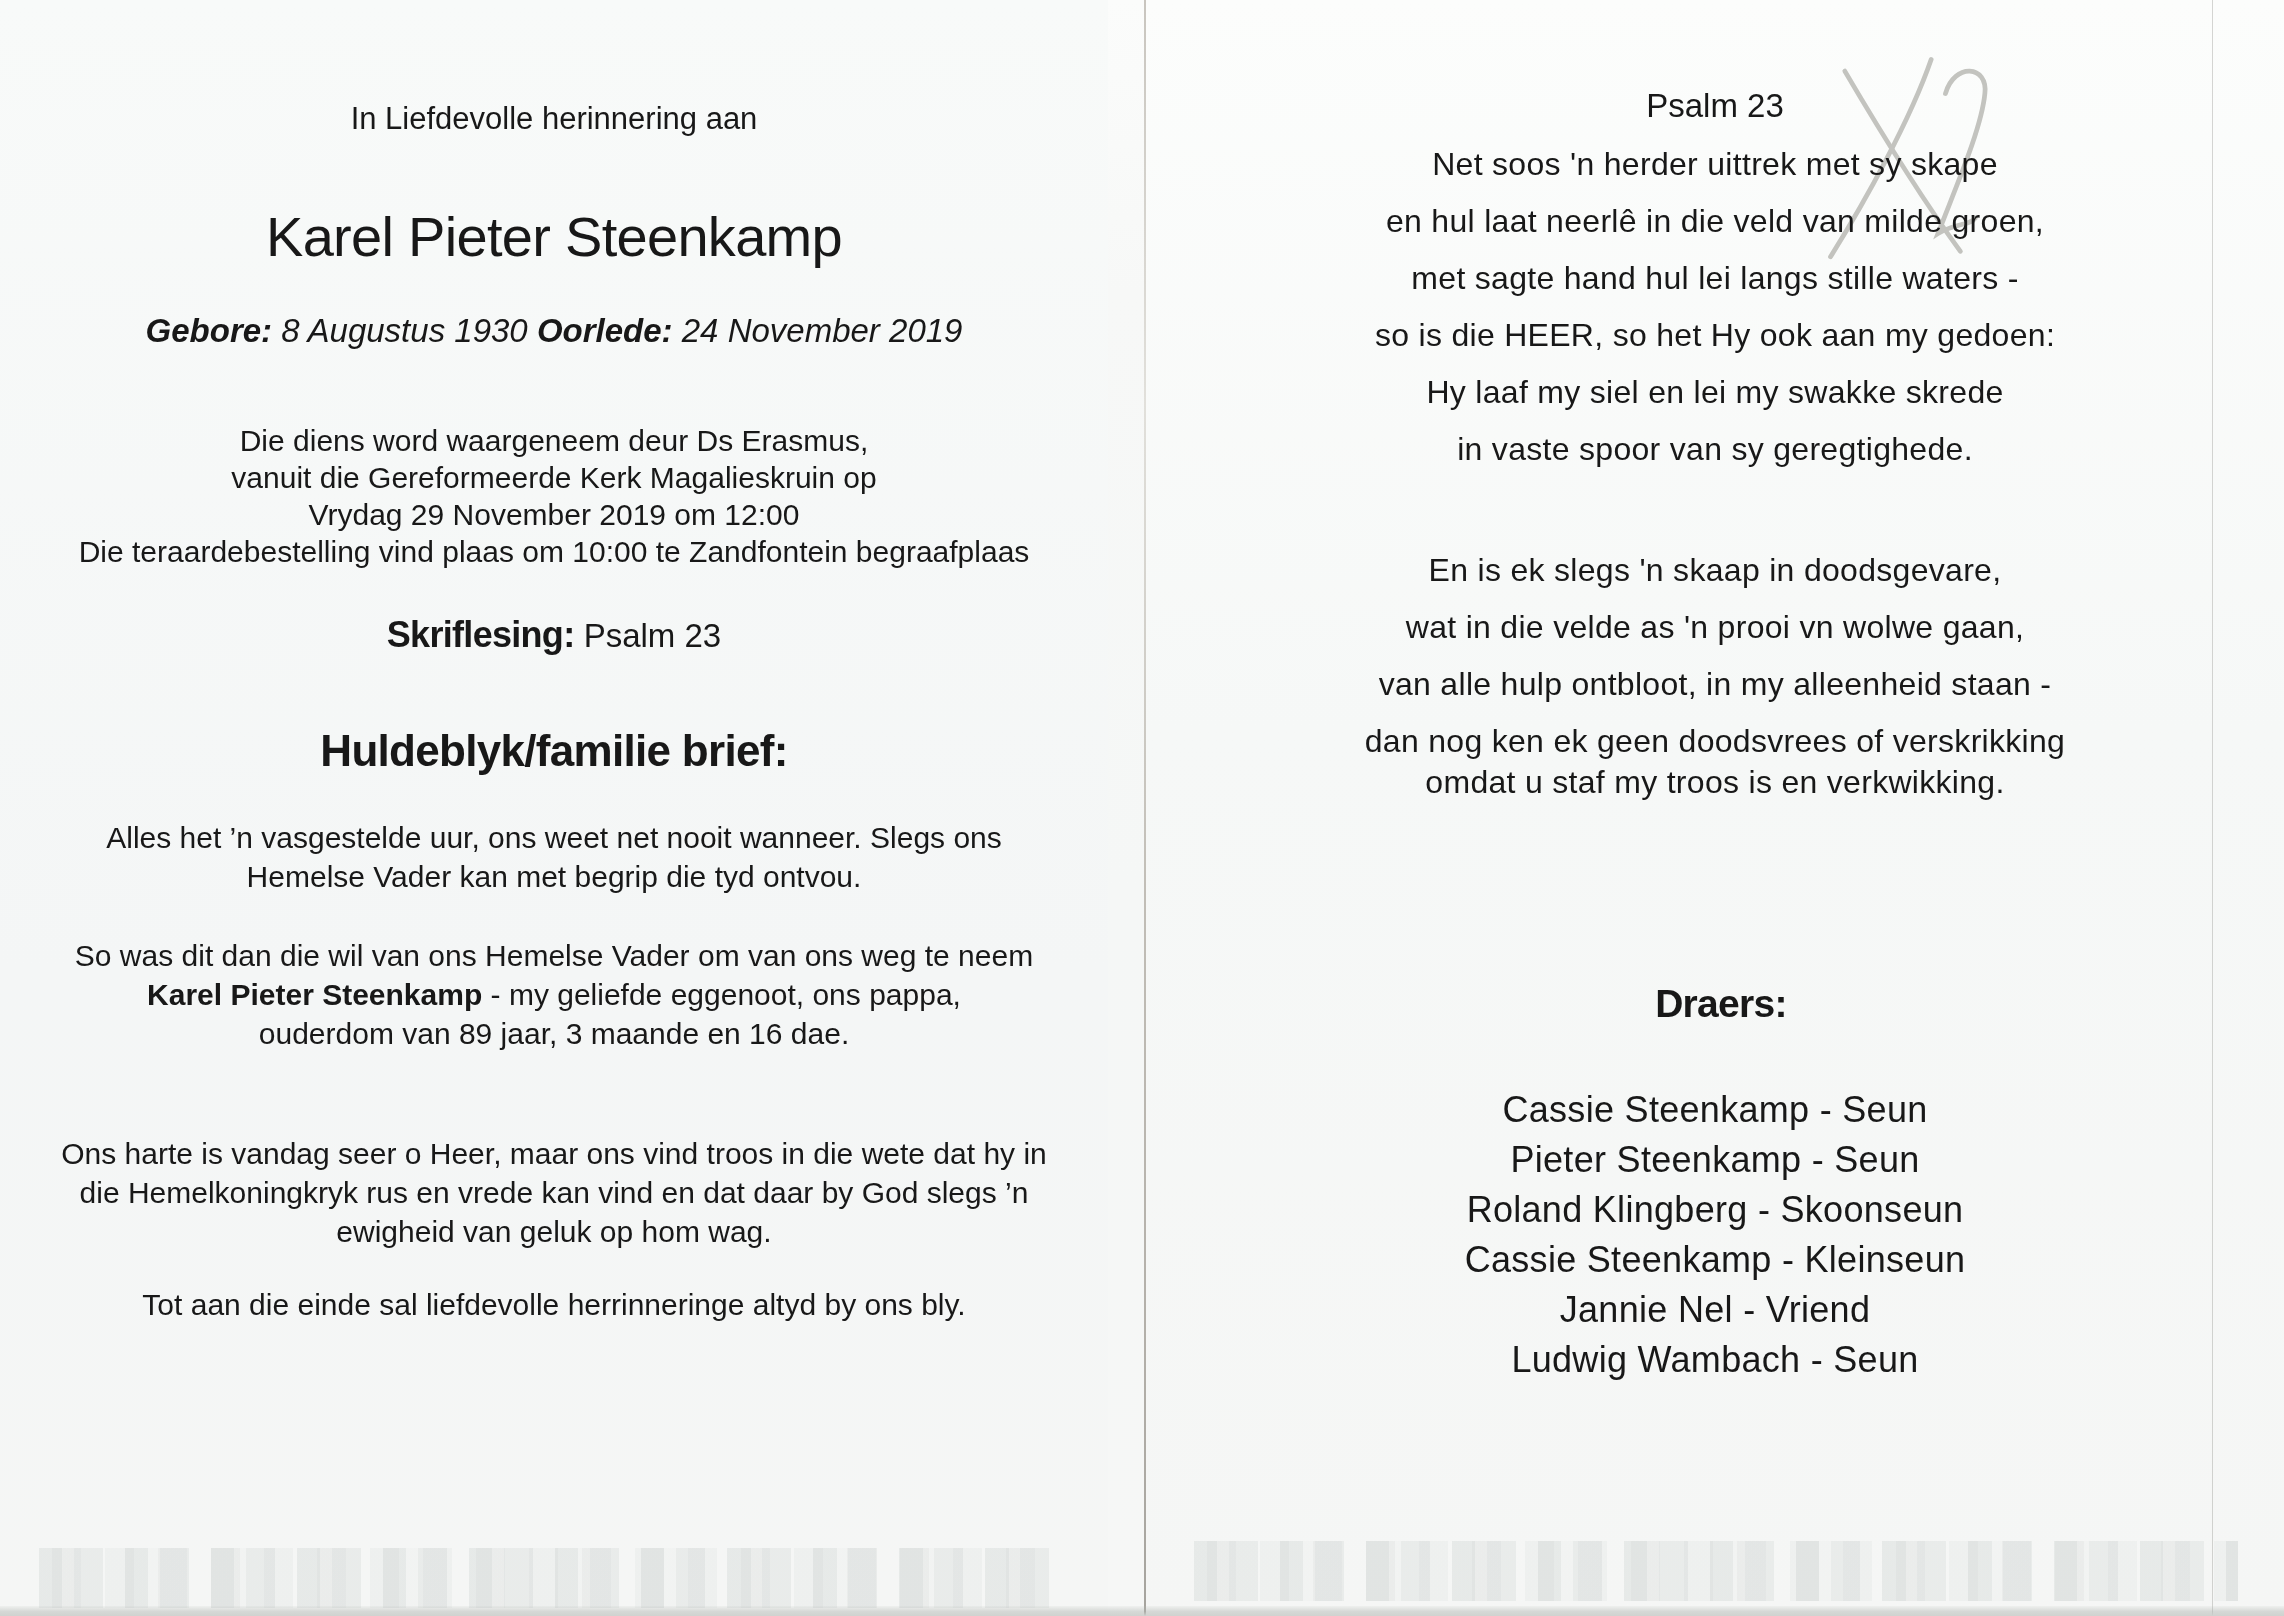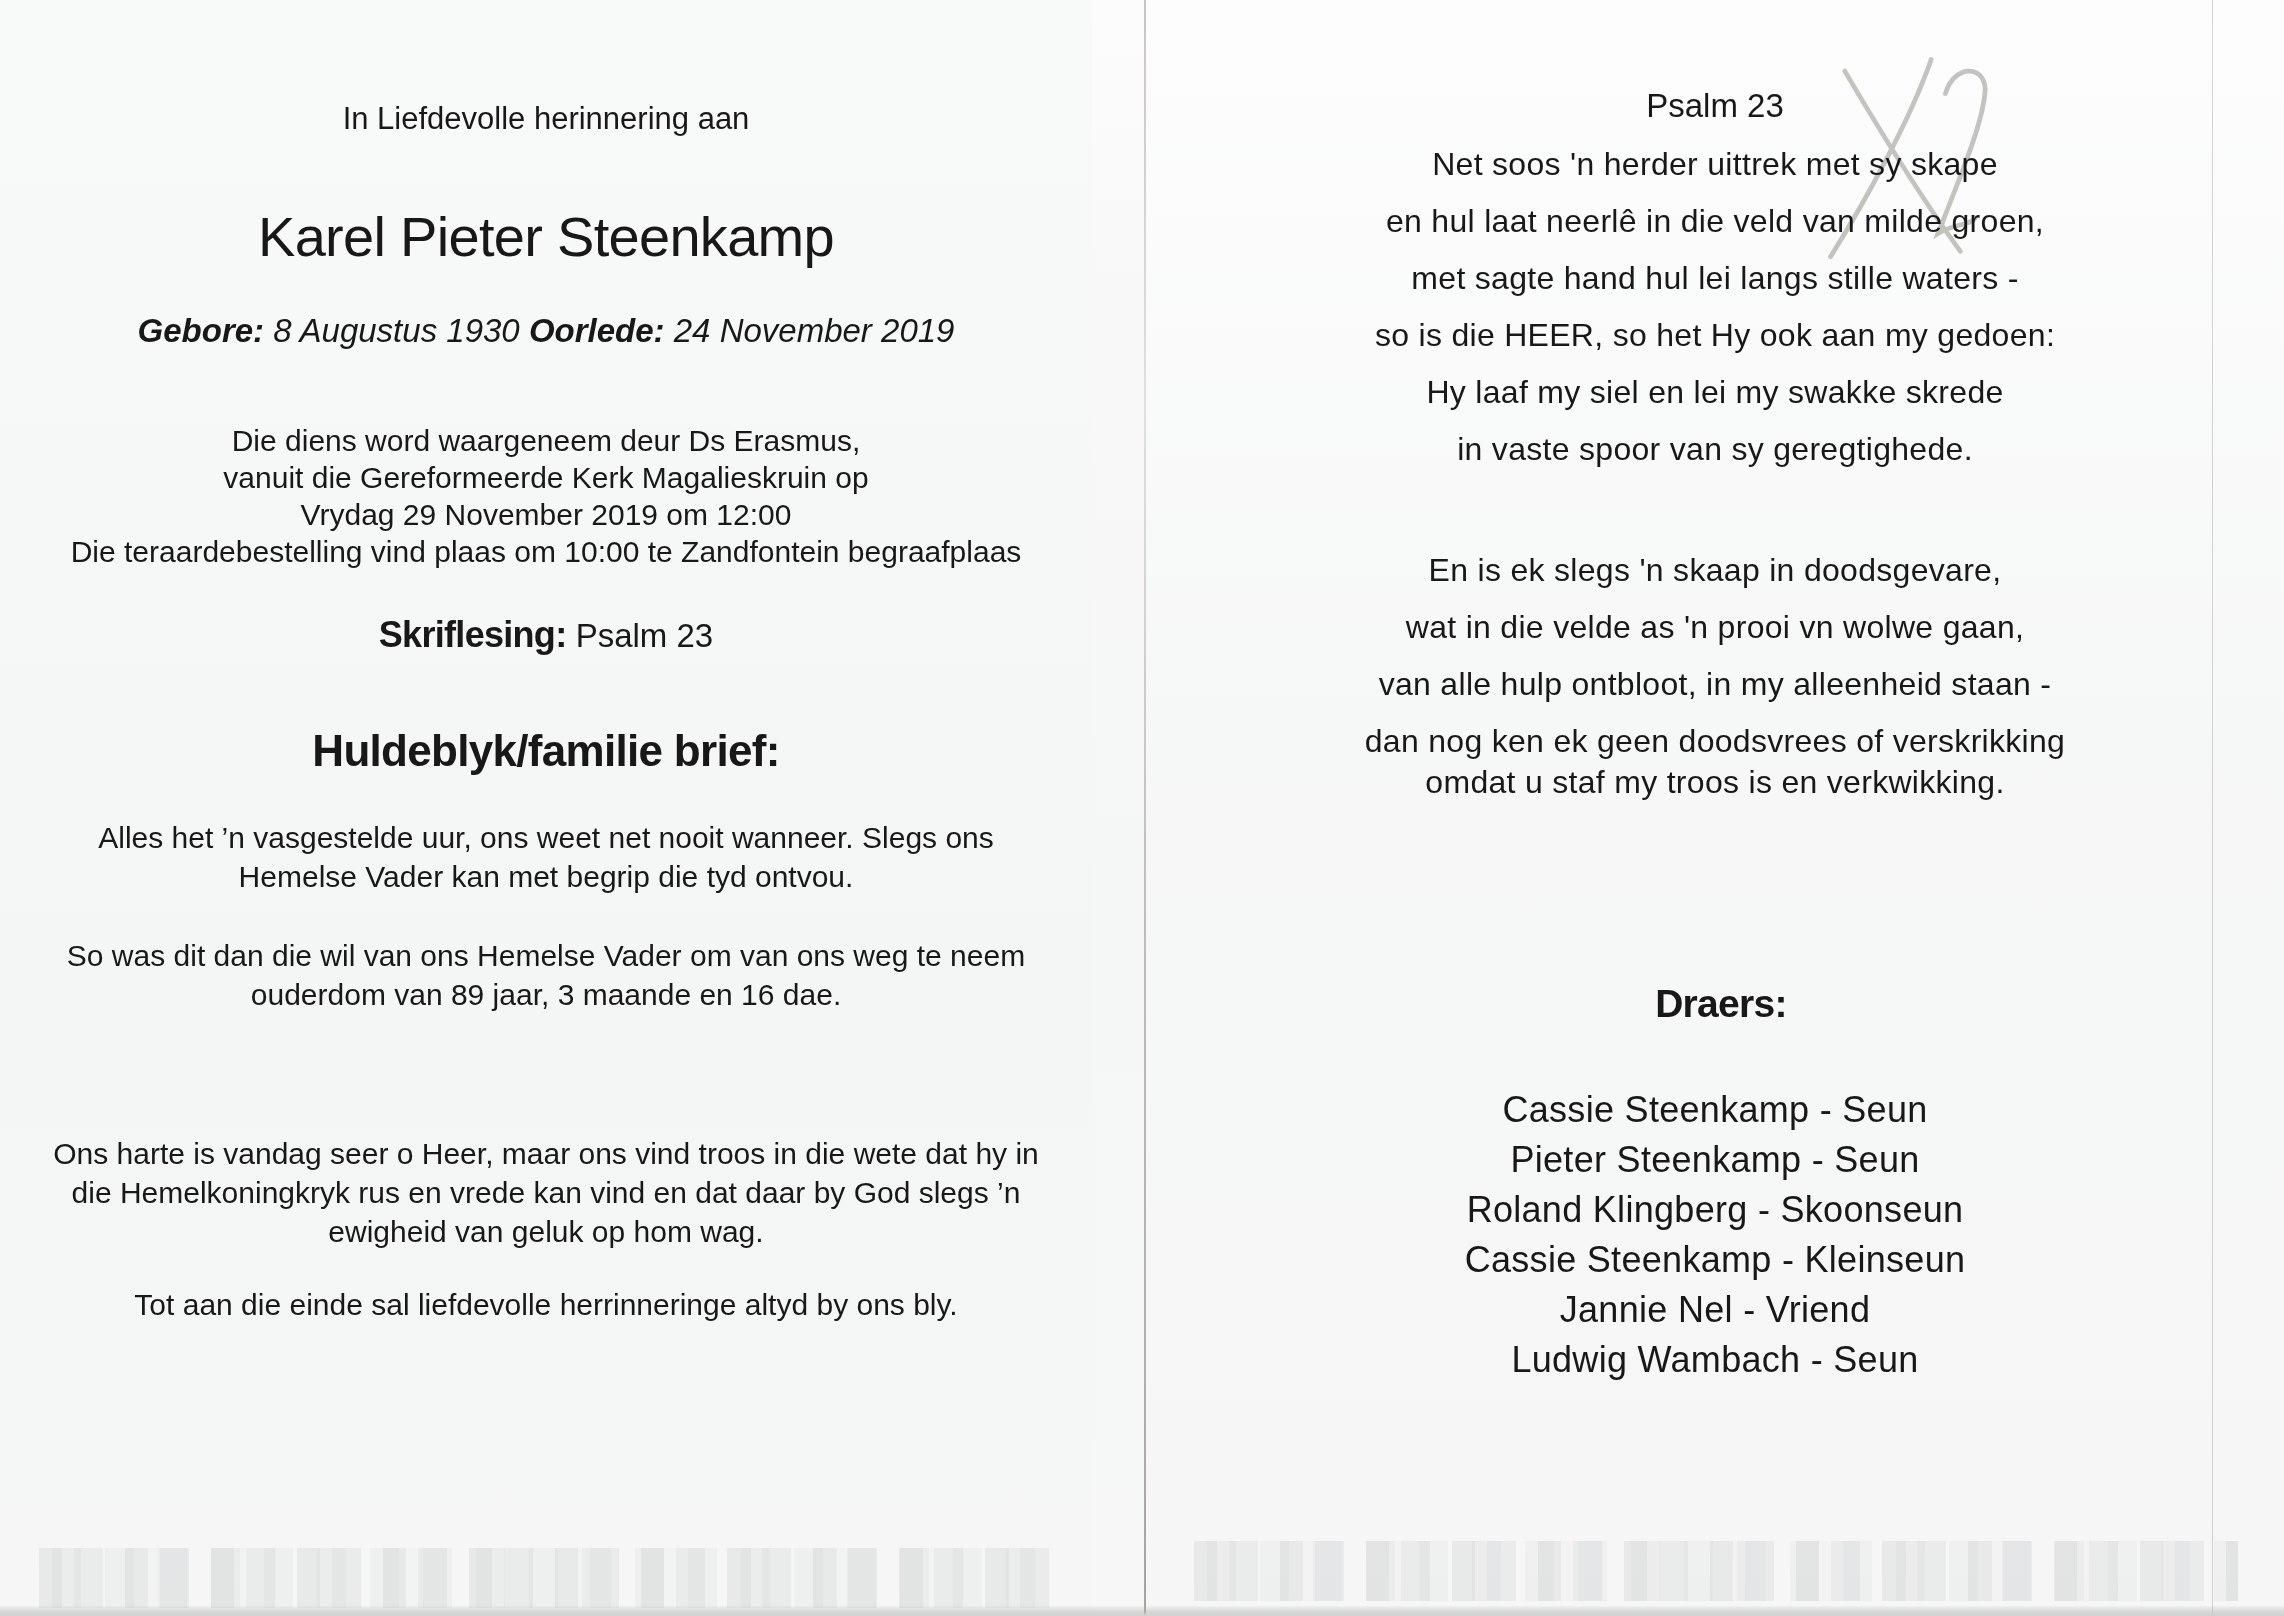--- a/index.html
+++ b/index.html
@@ -6,21 +6,21 @@
   .card{
     position:relative;
     width:2284px;height:1616px;
     background:
       linear-gradient(180deg, #fbfcfb 0%, #f7f8f7 18%, #f5f7f6 55%, #f6f7f6 100%);
     overflow:hidden;
     font-family:"Liberation Sans", sans-serif;
     color:#181818;
   }
   .page{position:absolute;top:0;height:1616px;}
-  .page.left{left:0;width:1092px;background:linear-gradient(180deg,#f8faf9 0%,#f4f6f6 60%,#f5f6f5 100%);}
+  .page.left{left:0;width:1092px;background:linear-gradient(180deg,#f8faf9 0%,#f4f6f6 60%,#f5f6f5 100%);padding-left:16px;}
   .page.right{left:1146px;width:1138px;background:linear-gradient(180deg,#fcfdfc 0%,#f6f8f7 45%,#f5f6f5 100%);}
   .block{position:absolute;left:0;right:0;text-align:center;}
   .line{display:block;}
 
   
   .intro   {top:101px;font-size:31px;}
   .name    {top:204px;font-size:56px;font-weight:400;letter-spacing:-0.7px;margin:0;}
   .dates   {top:312px;font-size:33px;font-style:italic;}
   .dates b {font-weight:700;}
   .service {top:422px;font-size:30px;line-height:37px;text-align:center;}
@@ -112,20 +112,21 @@
 
     <h2 class="block tribute-h">Huldeblyk/familie brief:</h2>
 
     <div class="block par1">
       <span class="line">Alles het ’n vasgestelde uur, ons weet net nooit wanneer. Slegs ons</span>
       <span class="line">Hemelse Vader kan met begrip die tyd ontvou.</span>
     </div>
 
     <div class="block par2">
       <span class="line">So was dit dan die wil van ons Hemelse Vader om van ons weg te neem</span>
+      <span class="line"><b>Karel Pieter Steenkamp</b><span> - my geliefde eggenoot, ons pappa,</span></span>
       <span class="line">ouderdom van 89 jaar, 3 maande en 16 dae.</span>
     </div>
 
     <div class="block par3">
       <span class="line">Ons harte is vandag seer o Heer, maar ons vind troos in die wete dat hy in</span>
       <span class="line">die Hemelkoningkryk rus en vrede kan vind en dat daar by God slegs ’n</span>
       <span class="line">ewigheid van geluk op hom wag.</span>
     </div>
 
     <div class="block closing">Tot aan die einde sal liefdevolle herrinneringe altyd by ons bly.</div>

